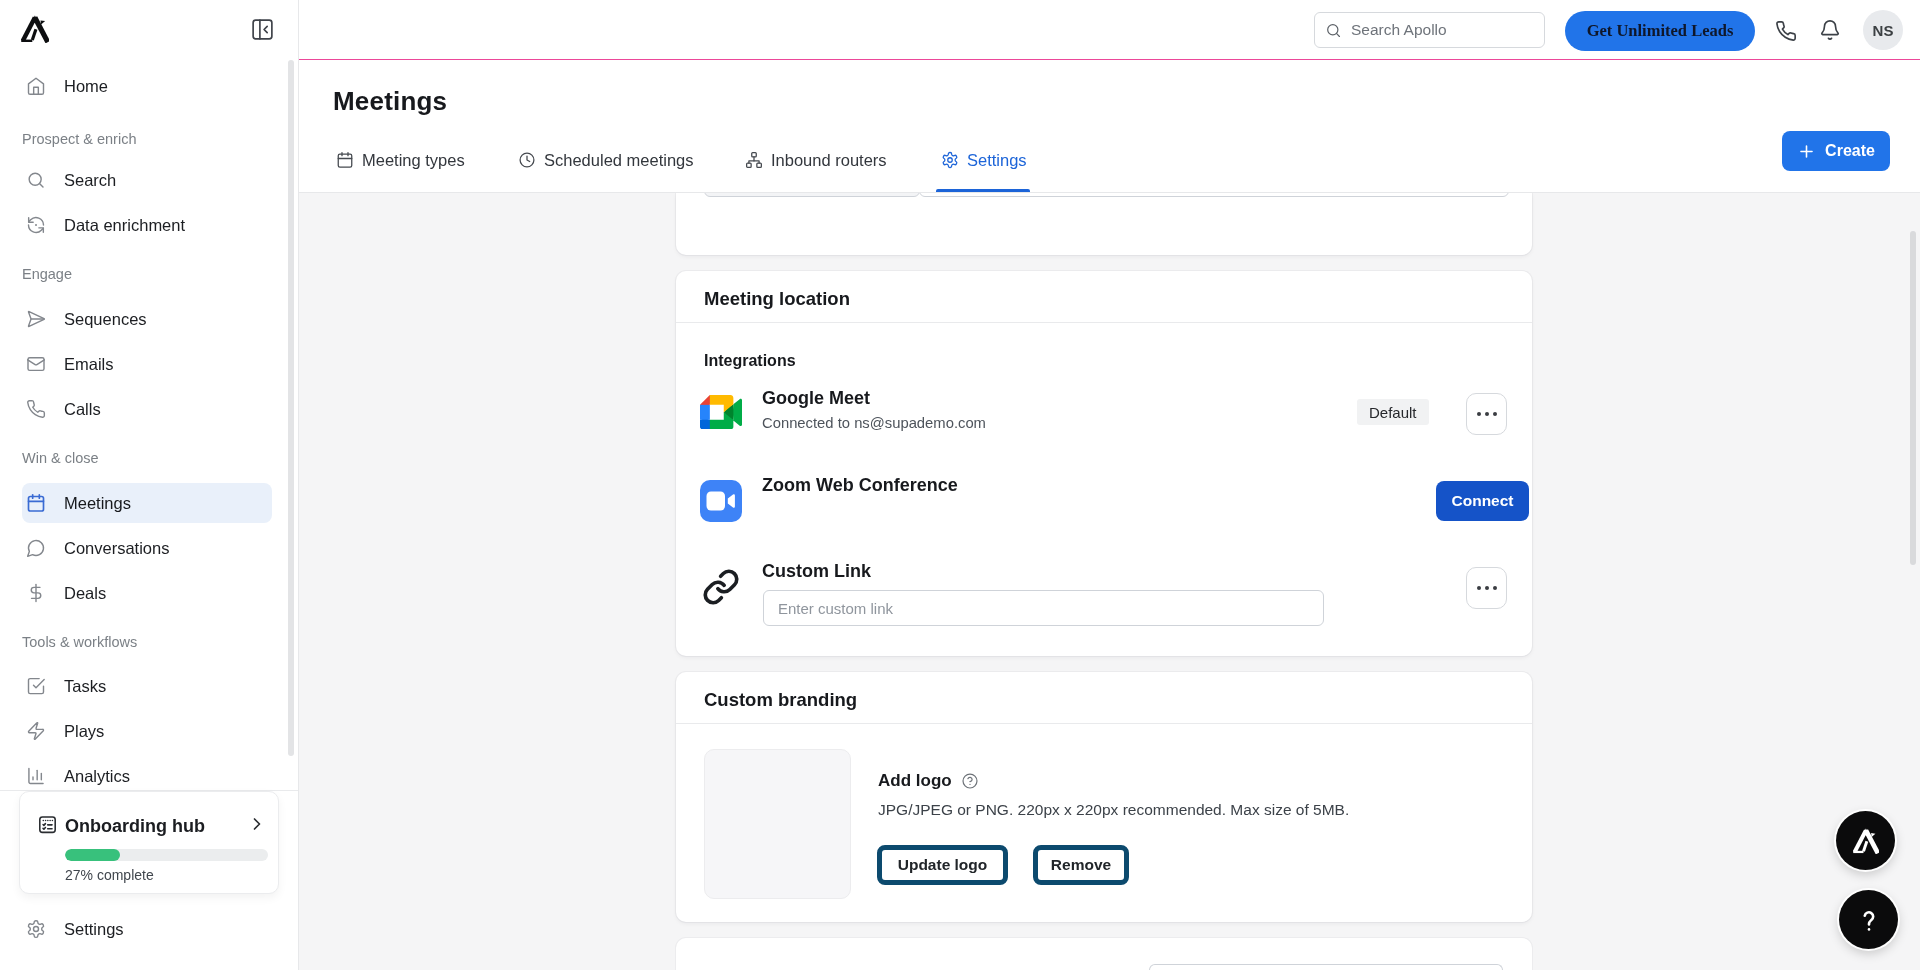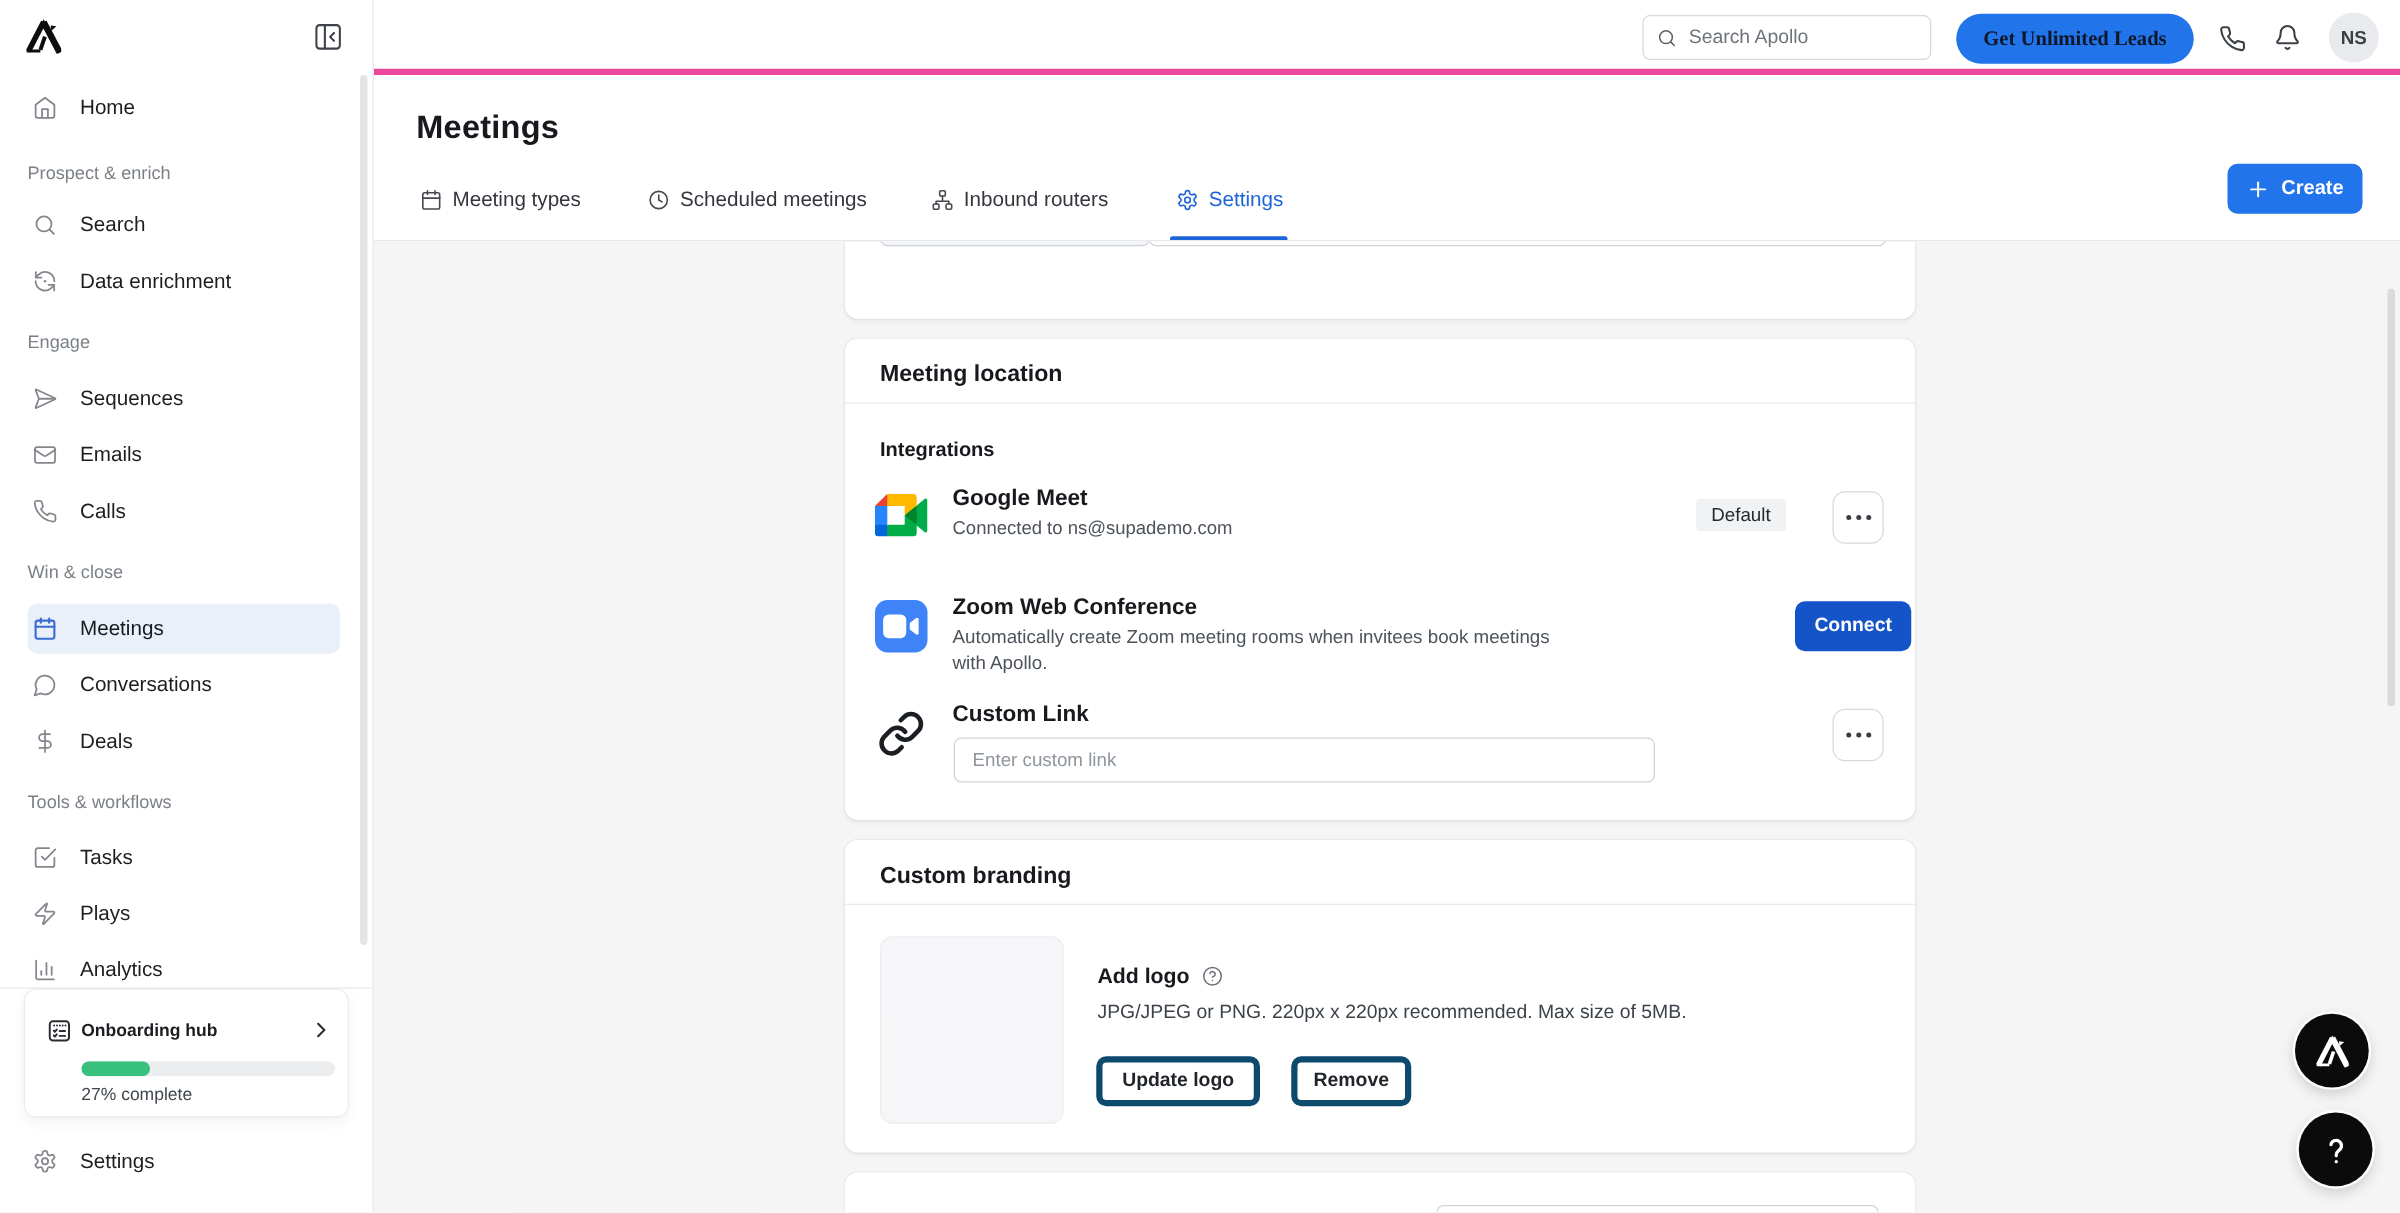--- a/index.html
+++ b/index.html
@@ -21,28 +21,28 @@
 .nav-item .ntxt { margin-left:18px; font-size:16.5px; color:#1c1e22; white-space:nowrap; }
 .nav-item.active { background:#e9f0fa; }
 .nav-item.active .nic { color:#3a6bd3; }
 .nav-item.active .ntxt { font-weight:400; color:#17191d; }
 .nav-item.active .nic svg { stroke-width:2; }
 .side-scrollbar { position:absolute; left:288px; top:60px; width:6px; height:696px; border-radius:3px; background:#e3e4e6; }
 .side-divider { position:absolute; left:0; top:790px; width:298px; height:1px; background:#e9eaec; }
 .onboarding-card { position:absolute; left:19px; top:791px; width:260px; height:103px; background:#fff; border:1px solid #ebecee; border-radius:10px; box-shadow:0 4px 10px rgba(0,0,0,.05); cursor:pointer; }
 .ob-icon { position:absolute; left:17px; top:22px; width:21px; height:21px; color:#2a2d31; }
 .ob-icon svg { width:21px; height:21px; stroke-width:1.8; }
-.ob-title { position:absolute; left:45px; top:24px; font-size:14px; font-weight:600; color:#1b1d21; }
+.ob-title { position:absolute; left:45px; top:24px; font-size:18px; font-weight:600; color:#1b1d21; }
 .ob-chevron { position:absolute; left:227px; top:22px; width:20px; height:20px; color:#2a2d31; }
 .progress-track { position:absolute; left:45px; top:57px; width:203px; height:12px; border-radius:6px; background:#ebedee; overflow:hidden; }
 .progress-fill { height:100%; border-radius:6px; background:#38c17c; }
 .progress-caption { position:absolute; left:45px; top:75px; font-size:14px; color:#40464d; }
 
 
-.topbar { position:absolute; left:299px; top:0; width:1621px; height:60px; background:#fff; border-bottom:5px solid #ec4899; }
+.topbar { position:absolute; left:299px; top:0; width:1621px; height:60px; background:#fff; border-bottom:1px solid #ec4899; }
 .search-box { position:absolute; left:1015px; top:12px; width:231px; height:36px; border:1px solid #d6d9dd; border-radius:6px; background:#fff; display:flex; align-items:center; padding:0 10px; }
 .search-box .sic { width:17px; height:17px; color:#5c6167; flex:none; }
 .search-box input { border:none; width:170px; margin-left:9px; font-size:15.5px; color:#3c4148; background:transparent; }
 .search-box input::placeholder { color:#6e737a; opacity:1; }
 .cta-pill { position:absolute; left:1266px; top:11px; width:190px; height:40px; border-radius:20px; background:#2174e9; border:none; color:#0f172a; font-weight:700; font-size:16.5px; font-family:Liberation Serif, serif; cursor:pointer; }
 .tb-iconbtn { position:absolute; top:19px; width:22px; height:22px; background:none; border:none; color:#3c4147; cursor:pointer; }
 .tb-iconbtn svg { width:22px; height:22px; stroke-width:1.8; }
 .tb-phone { left:1476px; top:20px; }
 .tb-bell { left:1520px; }
 .avatar { position:absolute; left:1564px; top:10px; width:40px; height:40px; border-radius:50%; background:#e8eaed; display:flex; align-items:center; justify-content:center; font-size:15px; font-weight:600; color:#3c4043; cursor:pointer; }
@@ -395,21 +395,20 @@
         <i></i>
       </button>
 
     <div class="row-icon zoom-tile">
       <svg width="42" height="42" viewBox="0 0 42 42" fill="#ffffff">
         <rect x="6.5" y="11.5" width="18.5" height="19" rx="4.5"></rect>
         <path d="M27.8 18.4 33 14.4a1.2 1.2 0 0 1 1.9 1v11.2a1.2 1.2 0 0 1-1.9 1l-5.2-4z"></path>
       </svg>
     </div>
     <div class="row-title" style="top:204px">Zoom Web Conference</div>
-    <div class="zoom-desc"><span>Automatically create Zoom meeting rooms when invitees book meetings</span><br><span>with Apollo.</span></div>
     <button class="connect-btn">Connect</button>
 
     <span class="abs link-icon">
       <svg class="ic" viewBox="0 0 24 24">
           <path d="M10 13a5 5 0 0 0 7.54.54l3-3a5 5 0 0 0-7.07-7.07l-1.72 1.71"></path>
           <path d="M14 11a5 5 0 0 0-7.54-.54l-3 3a5 5 0 0 0 7.07 7.07l1.71-1.71"></path>
         </svg>
     </span>
     <div class="row-title" style="top:290px">Custom Link</div>
     <input class="customlink-input" type="text" placeholder="Enter custom link" style="">

